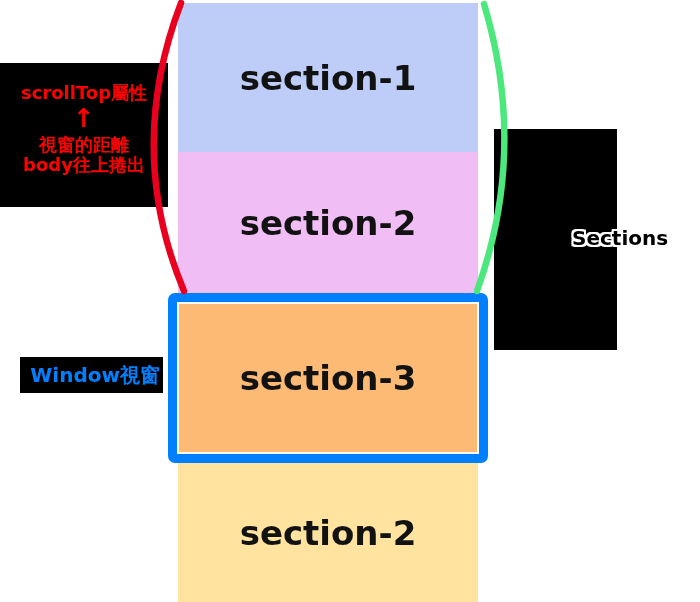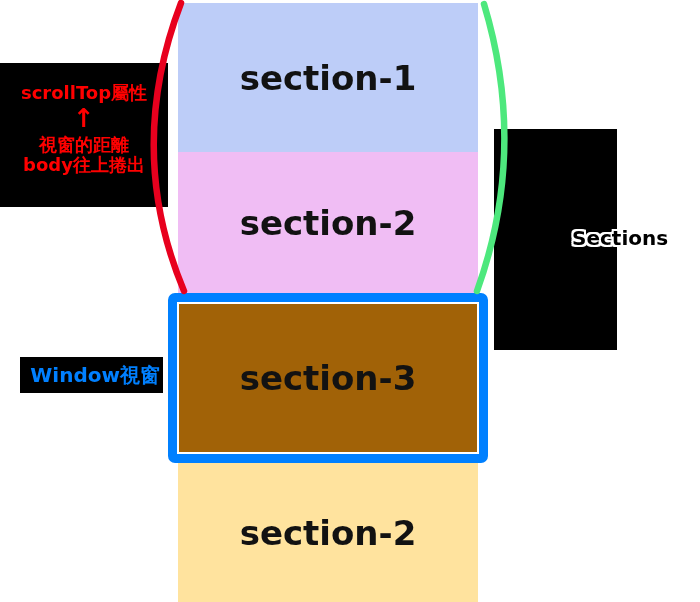--- a/index.html
+++ b/index.html
@@ -79,21 +79,21 @@
   <div class="right-text">Sections</div>
 
   <div class="sec sec-1" style="background-color: rgb(189, 205, 248);">
     <span>section-1</span>
   </div>
   <div class="sec sec-2" style="background-color: rgb(240, 189, 244);">
     <span>section-2</span>
   </div>
 
   <div class="viewport">
-    <div class="sec-3" style="background-color: #a16207;">
+    <div class="sec-3" style="background-color: #fdba74;">
       <span>section-3</span>
     </div>
   </div>
 
   <div class="sec sec-4" style="background-color: rgb(255, 227, 158);">
     <span>section-2</span>
   </div>
 
   <div class="window-bar">
     <span class="window-text">Window視窗</span>

